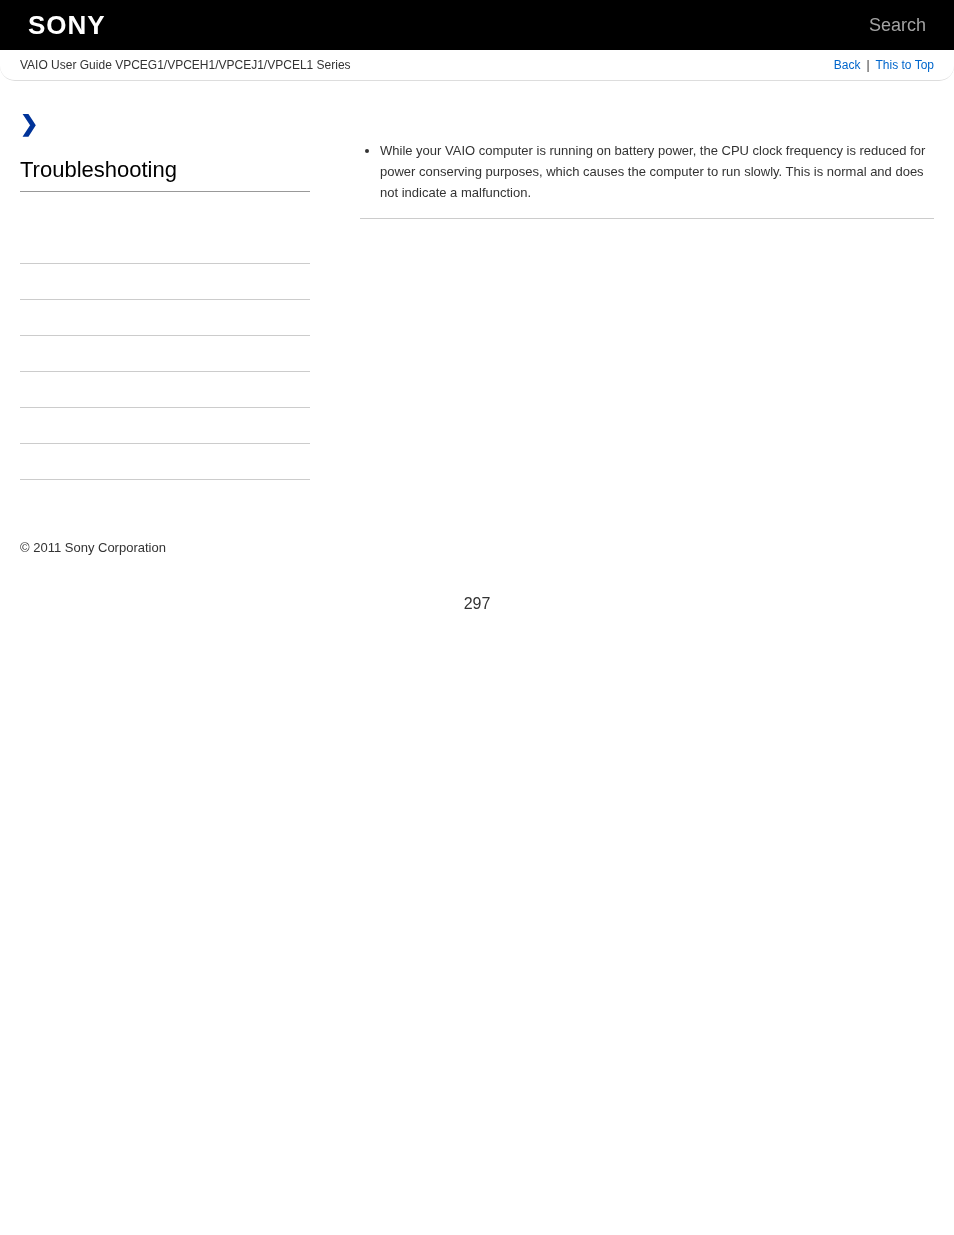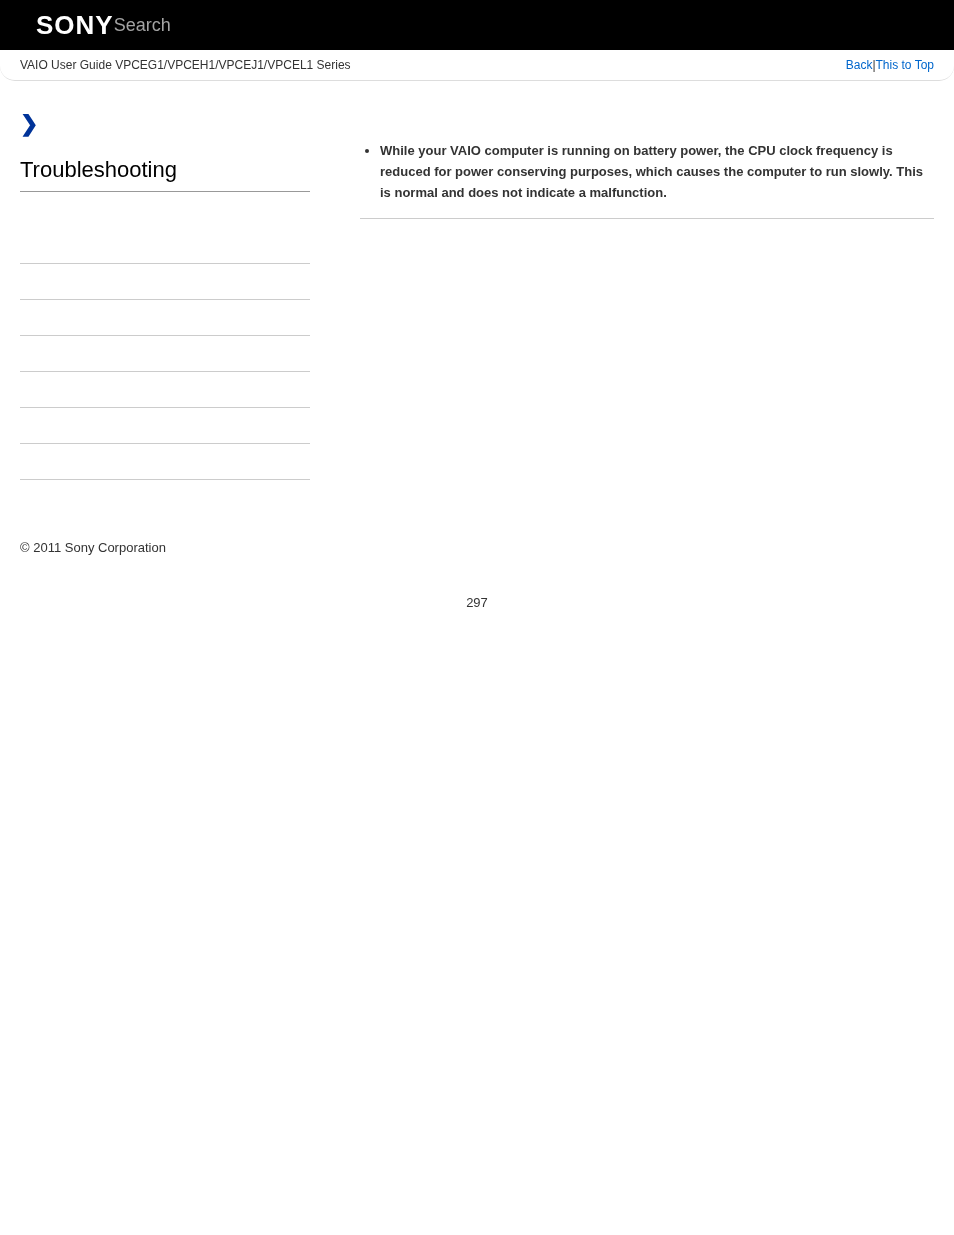--- a/index.html
+++ b/index.html
@@ -16,21 +16,22 @@
       width: 954px;
       min-height: 1235px;
     }
 
     
     .header {
       background: #000;
       height: 50px;
       display: flex;
       align-items: center;
-      padding: 0 36px;
+      justify-content: space-between;
+      padding: 0 28px;
     }
 
     .sony-logo {
       color: #fff;
       font-size: 26px;
       font-weight: 900;
       font-family: Arial Black, Arial, sans-serif;
       letter-spacing: 1px;
     }
 
@@ -49,20 +50,21 @@
       align-items: center;
       padding: 8px 20px;
       border-bottom: 1px solid #ddd;
       font-size: 12px;
       color: #333;
       border-radius: 15px;
     }
 
     .breadcrumb-nav {
       display: flex;
+      gap: 6px;
     }
 
     .nav-link {
       color: #0066cc;
       text-decoration: none;
       cursor: pointer;
     }
 
     .nav-separator {
       color: #333;
@@ -129,41 +131,40 @@
     .bullet-list {
       list-style: disc;
       padding-left: 20px;
       margin-bottom: 15px;
     }
 
     .bullet-list li {
       font-size: 13px;
       line-height: 1.6;
       margin-bottom: 8px;
-      font-weight: bold;
     }
 
     .content-divider {
       border: none;
       border-top: 1px solid #ccc;
       margin: 15px 0;
     }
 
     
     .footer {
       padding: 20px 20px;
       font-size: 13px;
       color: #333;
       margin-top: 20px;
     }
 
     
     .page-number {
       text-align: center;
-      font-size: 13px;
+      font-size: 16px;
       color: #333;
       padding: 20px;
     }
   </style>
 </head>
 <body>
 
 <div class="header">
   <div class="sony-logo">SONY</div>
   <button class="search-btn">Search</button>

